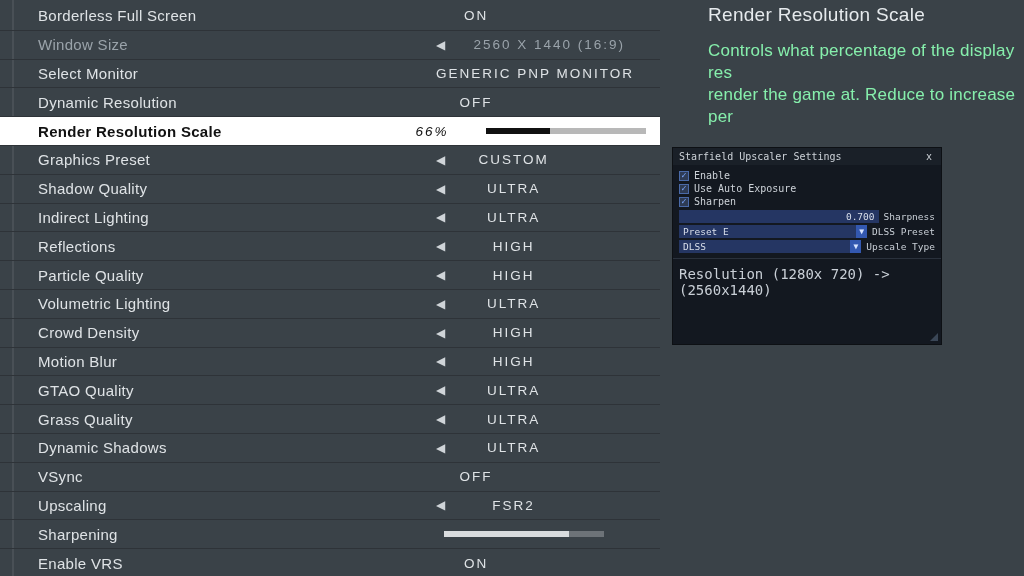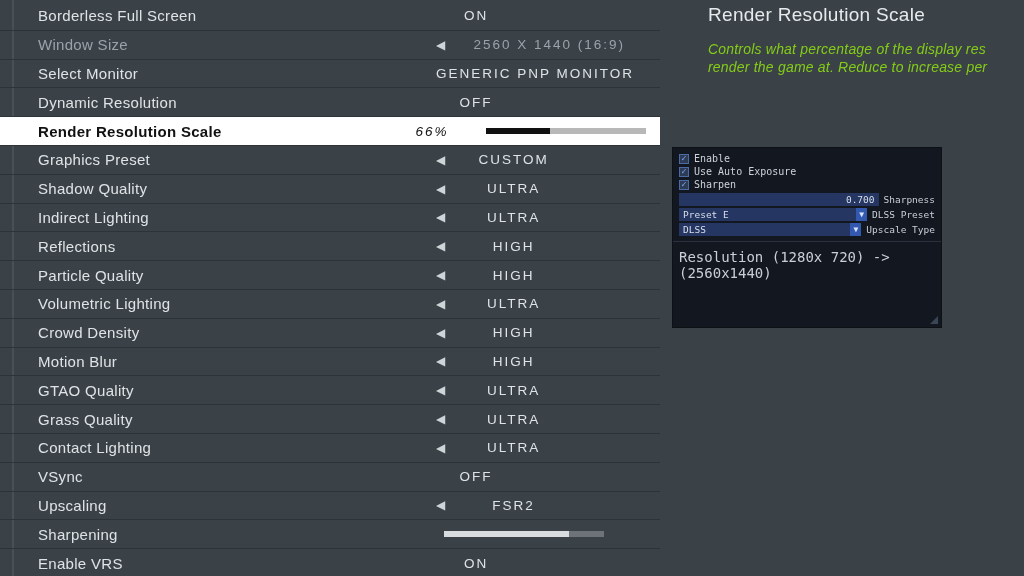--- a/index.html
+++ b/index.html
@@ -71,26 +71,25 @@
   }
   .slider-alt { background: #6d7378; }
   .slider-alt .slider-fill { background: #d9dcde; }
   .info-title {
     font-size: 19px;
     color: #e6eaed;
     letter-spacing: 0.3px;
     margin-bottom: 14px;
   }
   .info-desc {
-    font-size: 14px;
-    color: #84cc16;
+    font-size: 17px;
+    color: #86efac;
     line-height: 1.3;
     letter-spacing: 0.2px;
     white-space: pre-line;
-    font-style: italic;
   }
   
   .overlay {
     position: absolute;
     left: 672px;
     top: 147px;
     width: 270px;
     background: #131820;
     border: 1px solid #0d1014;
     font-family: "Consolas", monospace;
@@ -268,21 +267,21 @@
       </div>
     </div>
     <div class="row">
       <span class="label">Grass Quality</span>
       <div class="value-area">
         <span class="chev">◀</span>
         <span class="value-text">ULTRA</span>
       </div>
     </div>
     <div class="row">
-      <span class="label">Contact Lighting</span>
+      <span class="label">Dynamic Shadows</span>
       <div class="value-area">
         <span class="chev">◀</span>
         <span class="value-text">ULTRA</span>
       </div>
     </div>
     <div class="row">
       <span class="label">VSync</span>
       <div class="value-area">
         <span class="value-text">OFF</span>
       </div>
@@ -310,20 +309,24 @@
     </div>
   </div>
 
 <div class="right-col">
   <div class="info-title">Render Resolution Scale</div>
   <div class="info-desc">Controls what percentage of the display res
 render the game at. Reduce to increase per</div>
 </div>
 
 <div class="overlay">
+  <div class="ov-title">
+    <span>Starfield Upscaler Settings</span>
+    <span class="ov-close">x</span>
+  </div>
   <div class="ov-body">
     <div>
         <div class="ov-check">
           <div class="ov-box">✓</div>
           <span>Enable</span>
         </div>
         <div class="ov-check">
           <div class="ov-box">✓</div>
           <span>Use Auto Exposure</span>
         </div>

